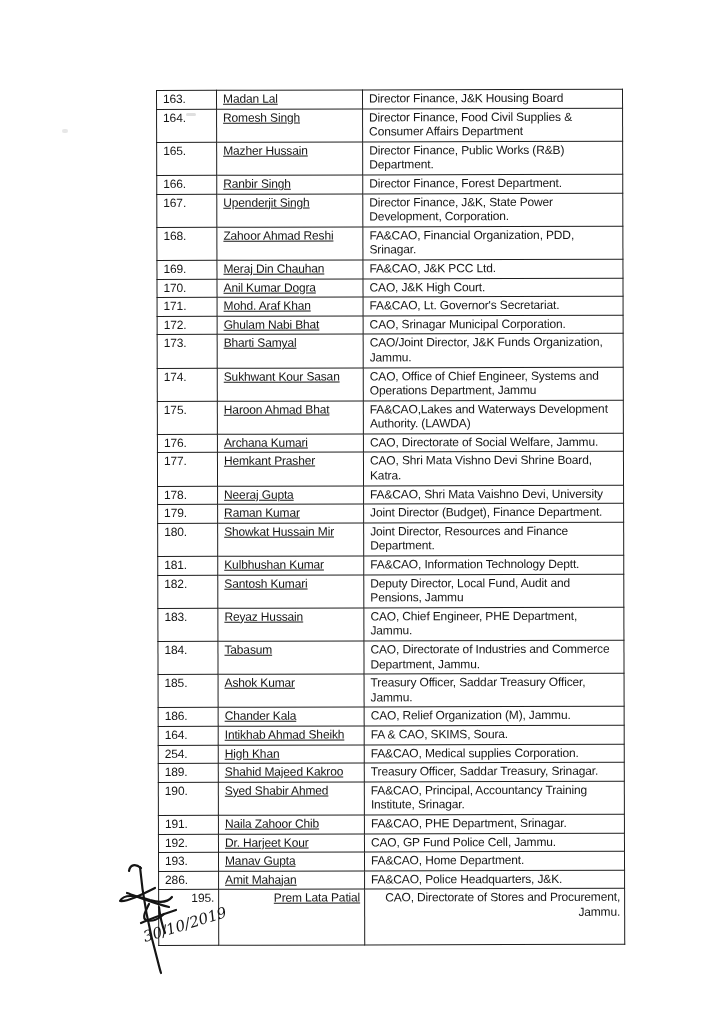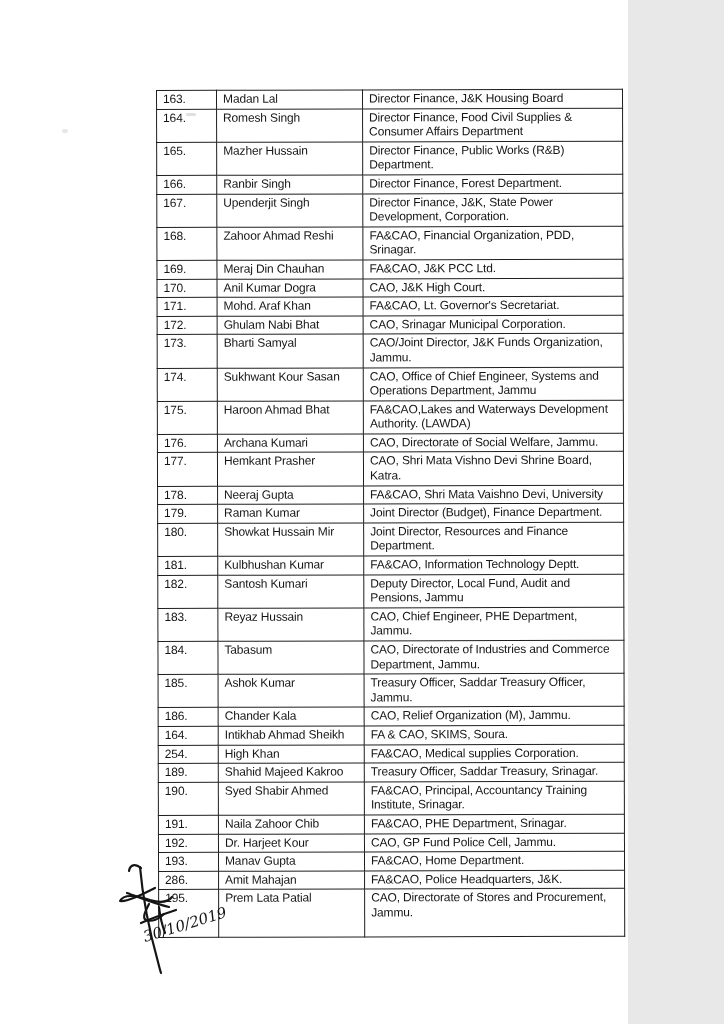--- a/index.html
+++ b/index.html
@@ -2,21 +2,21 @@
 <html><head>
 <meta charset="utf-8">
 <style>
   html, body {
     margin: 0;
     padding: 0;
     background: #e8e8e8;
   }
   .page {
     position: relative;
-    width: 628px;
+    width: 724px;
     height: 1024px;
     background: #ffffff;
     overflow: hidden;
     font-family: "Liberation Sans", sans-serif;
     color: #161616;
   }
   .table-wrap {
     position: absolute;
     left: 156px;
     top: 90px;
@@ -40,26 +40,28 @@
   }
   table.officer-table {
     border: 1.8px solid #1a1a1a;
   }
   td.col-no {
     width: 60px;
     padding-left: 12px;
   }
   td.col-name {
     width: 146px;
+    text-decoration: underline;
   }
   td.col-desig {
     width: 260px;
   }
   table.officer-table tr:last-child td {
-    padding-bottom: 16px;
+    padding-bottom: 24px;
+    text-align: right;
   }
   .signature {
     position: absolute;
     left: 85px;
     top: 852px;
     width: 170px;
     height: 140px;
   }
   .signature svg {
     width: 100%;

